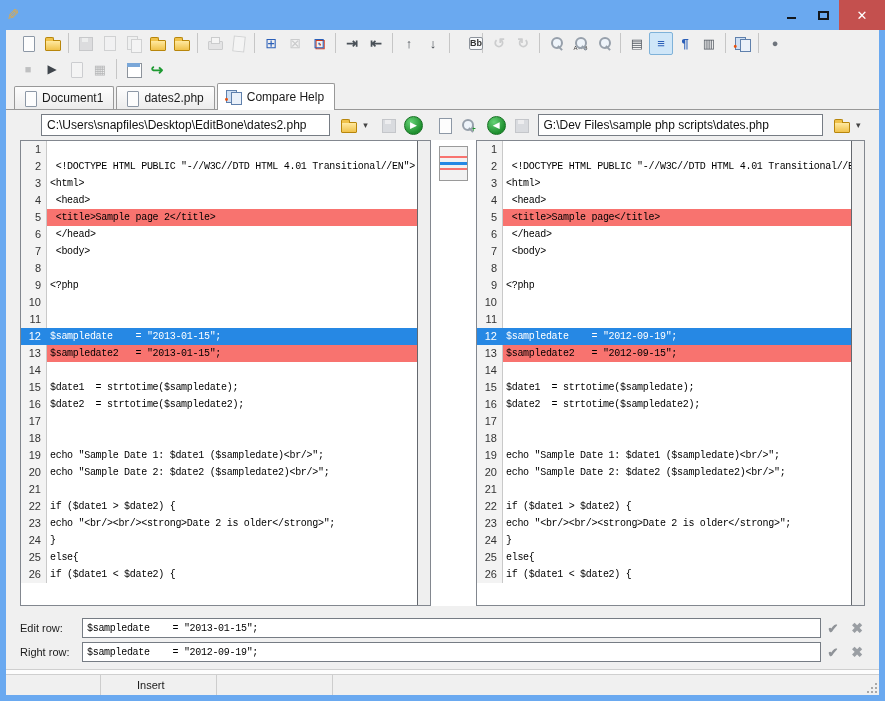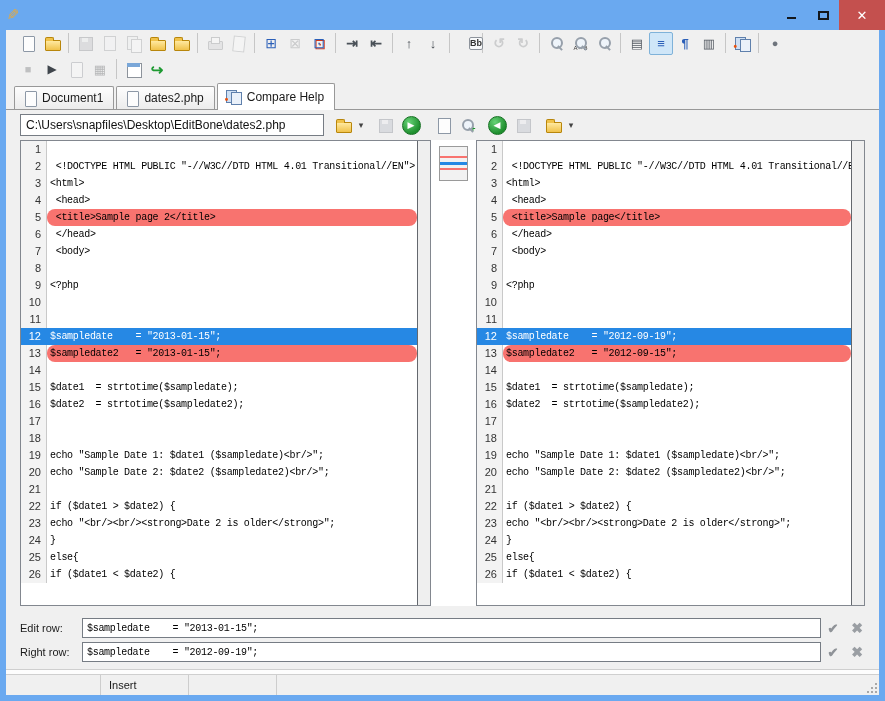--- a/index.html
+++ b/index.html
@@ -89,37 +89,37 @@
   .ic-refresh-page::before { content:""; position:absolute; left:3px; top:1px; width:11px; height:14px; background:#fdfdfd; border:1px solid #8d98a6; }
 
   
   .tabbar { height:28px; display:flex; align-items:flex-end; padding:0 0 0 8px; border-bottom:1px solid #989898; flex:0 0 auto; }
   .tab { display:flex; align-items:center; gap:5px; height:23px; padding:0 10px 0 7px; border:1px solid #989898; border-bottom:none; border-radius:2px 2px 0 0; background:linear-gradient(#fdfdfd,#ececec); margin-right:2px; font-size:12px; color:#1a1a1a; }
   .tab.active { height:27px; background:#fff; margin-bottom:-1px; padding-bottom:1px; }
 
   
   .pathrow { height:30px; display:flex; align-items:center; padding:0 14px 0 14px; flex:0 0 auto; }
   .path-input { height:22px; border:1px solid #767c84; background:#fff; font-size:12px; color:#111; padding:0 5px; font-family:"Liberation Sans",sans-serif; }
-  .path-input.left { width:304px; }
+  .path-input.left { width:304px;margin-left:21px; }
   .path-input.right { width:300px; }
   .pr-btn { width:22px; height:22px; display:flex; align-items:center; justify-content:center; }
   .drop-btn { width:14px; height:22px; display:flex; align-items:center; justify-content:center; color:#444; font-size:9px; }
   .go-circle { width:19px; height:19px; border-radius:50%; background:radial-gradient(circle at 35% 30%, #66d276, #1e8f2e 70%); color:#fff; font-size:9px; display:flex; align-items:center; justify-content:center; border:1px solid #157022; }
 
   
   .codearea { flex:1; display:flex; padding:0 14px 6px 14px; min-height:0; }
   .panel { background:#fff; border:1px solid #82878f; display:flex; height:100%; overflow:hidden; }
   .panel.left { width:411px; flex:0 0 auto; }
   .panel.right { flex:1; }
   .code-col { flex:1; overflow:hidden; }
   .vscroll { width:13px; background:#efefef; border-left:1px solid #64686e; flex:0 0 auto; }
   .row { display:flex; height:17px; }
   .row .ln { width:26px; flex:0 0 auto; background:#f3f3f3; border-right:1px solid #c9c9c9; font-size:11px; color:#333; text-align:right; padding-right:5px; line-height:17px; }
   .row .code { flex:1; font-family:"Liberation Mono",monospace; font-size:10px; line-height:17px; letter-spacing:-0.3px; white-space:pre; color:#000; padding-left:3px; }
-  .row.changed .code { background:#f8736f;border-radius:8px; }
+  .row.changed .code { background:#f8736f; }
   .row.selected .code { background:#2688e4; color:#fff; }
   .row.selected .ln { background:#2688e4; color:#fff; border-right-color:#2688e4; }
 
   .midcol { width:45px; flex:0 0 auto; background:#fff; display:flex; justify-content:center; }
   .minimap { margin-top:6px; width:29px; height:35px; background:#f2f2f2; border:1px solid #9a9a9a; position:relative; }
   .minimap .ml { position:absolute; left:0; right:0; height:2px; }
   .minimap .ml.r1 { top:9px; background:#f8736f; }
   .minimap .ml.b1 { top:15px; background:#2688e4; height:3px; }
   .minimap .ml.r2 { top:21px; background:#f8736f; }
 
@@ -127,21 +127,21 @@
   .footer { padding:5px 10px 4px 14px; flex:0 0 auto; }
   .frow { display:flex; align-items:center; height:22px; margin-bottom:2px; }
   .frow .flabel { width:62px; font-size:11px; color:#1a1a1a; }
   .frow input { flex:1; height:20px; border:1px solid #767c84; background:#fff; font-family:"Liberation Mono",monospace; font-size:10px; letter-spacing:-0.3px; padding:0 4px; color:#000; }
   .frow .fbtn { width:24px; text-align:center; font-size:13px; color:#8f9398; font-weight:bold; }
   .frow .fbtn.x { font-size:14px; color:#9a9ea3; }
 
   .white-strip { height:6px; background:#fdfdfd; border:1px solid #cfcfcf; border-left:none; border-right:none; flex:0 0 auto; }
 
   
-  .statusbar { height:20px; display:flex; align-items:stretch; background:#f0f0f0; flex:0 0 auto; position:relative; }
+  .statusbar { height:20px; display:flex; align-items:stretch; background:#f0f0f0; flex:0 0 auto; position:relative;gap:28px; }
   .scell { border-right:1px solid #cdcdcd; font-size:11px; color:#1a1a1a; display:flex; align-items:center; padding-left:8px; }
   .scell.c0 { width:95px; }
   .scell.c1 { width:88px; }
   .scell.c2 { width:88px; }
   .scell.c3 { flex:1; border-right:none; }
   .grip { position:absolute; right:2px; bottom:2px; width:10px; height:10px; }
   .grip::before { content:""; position:absolute; right:0; bottom:0; width:2px; height:2px; background:#a8a8a8; box-shadow:-4px 0 #a8a8a8, -8px 0 #a8a8a8, 0 -4px #a8a8a8, -4px -4px #a8a8a8, 0 -8px #a8a8a8; }
 </style>
 </head>
 <body>
@@ -375,20 +375,21 @@
           </div>
         <div class="pr-btn" style="margin-left:2px">
             <span class="ic ic-magnifier-plus">+</span>
           </div>
         <div class="pr-btn" style="margin-left:8px">
             <span class="go-circle">◀</span>
           </div>
         <div class="pr-btn" style="margin-left:4px">
             <span class="ic ic-floppy" style="opacity:.4"></span>
           </div>
+        <input class="path-input right" style="margin-left: 6px;" value="G:\Dev Files\sample php scripts\dates.php">
         <div class="pr-btn" style="margin-left:8px">
             <span class="ic ic-folder"></span>
           </div>
         <div class="drop-btn">
             <span>▾</span>
           </div>
       </div>
 
       <div class="codearea">
         <div class="panel left">

